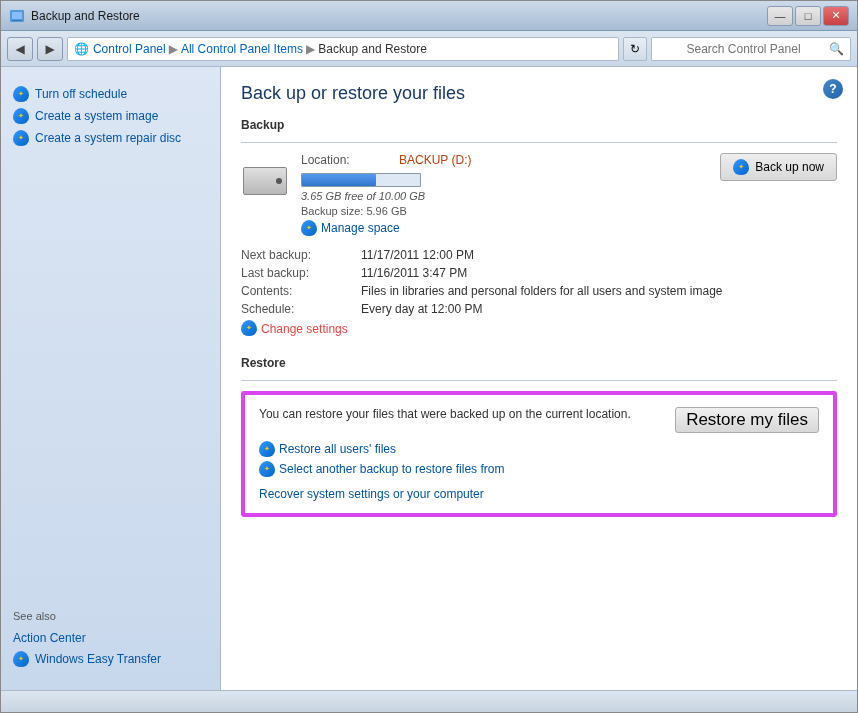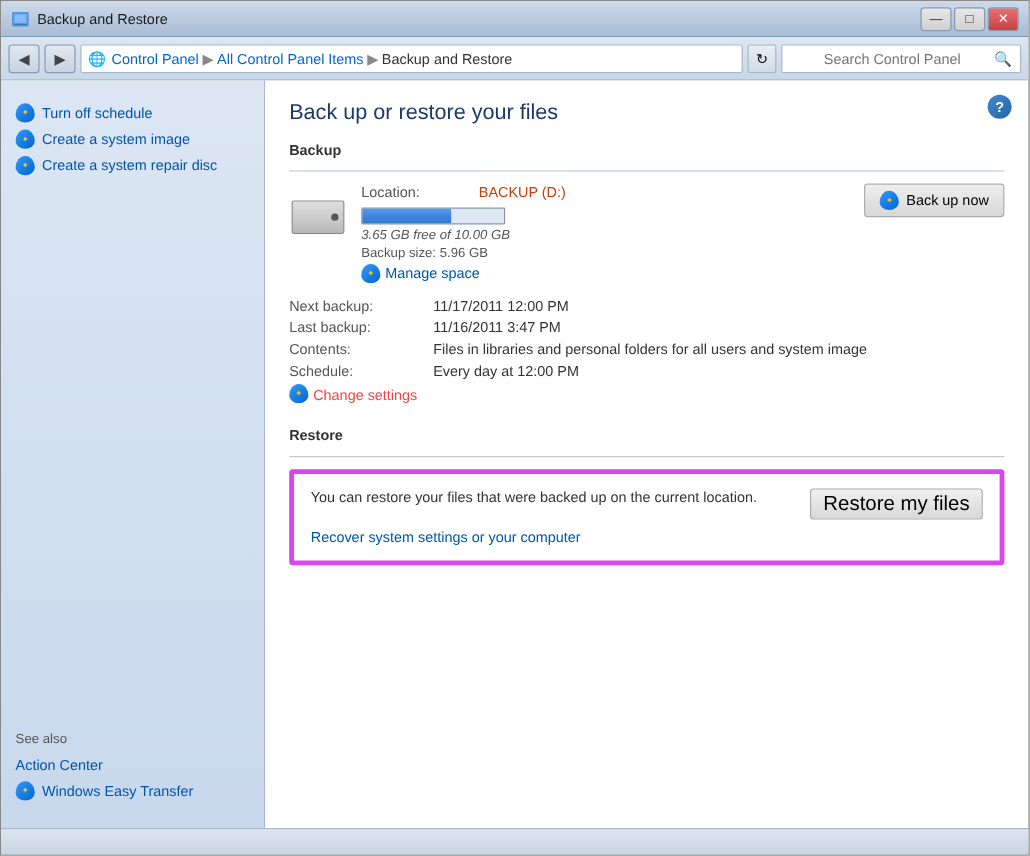--- a/index.html
+++ b/index.html
@@ -634,20 +634,30 @@
       <div class="restore-section">
         <div class="section-label">Restore</div>
         <div class="section-divider"></div>
 
         <div class="restore-box">
           <div class="restore-header-row">
             <span class="restore-desc">You can restore your files that were backed up on the current location.</span>
             <button class="restore-my-files-btn">Restore my files</button>
           </div>
 
+          <div class="restore-links">
+            <a class="restore-link">
+              <span class="shield-icon"></span>
+              <span>Restore all users' files</span>
+            </a>
+            <a class="restore-link">
+              <span class="shield-icon"></span>
+              <span>Select another backup to restore files from</span>
+            </a>
+          </div>
 
           <a class="recover-link">
             <span>Recover system settings or your computer</span>
           </a>
         </div>
       </div>
 
     </div>
   </div>
 

